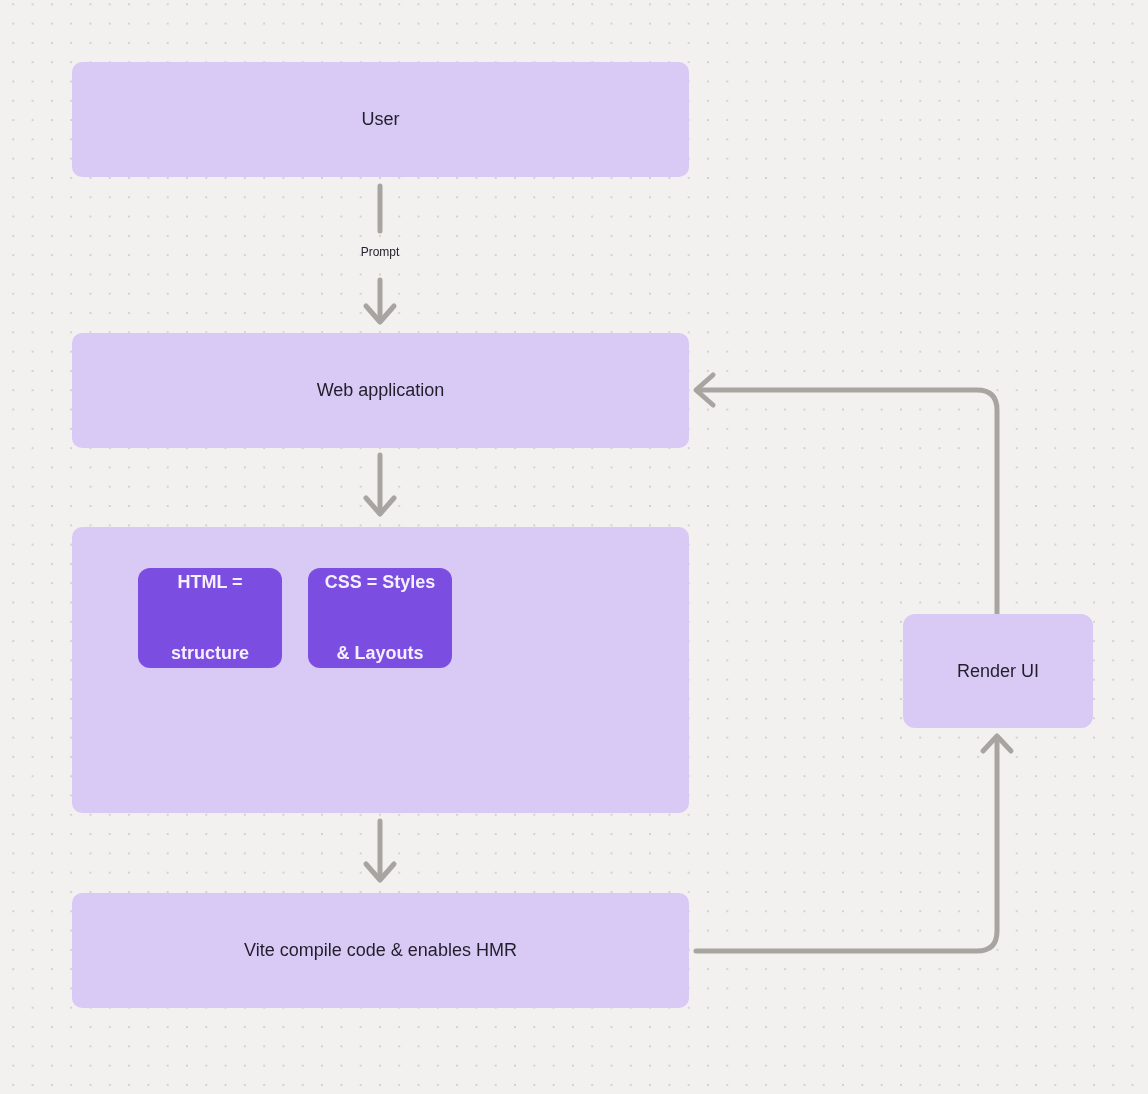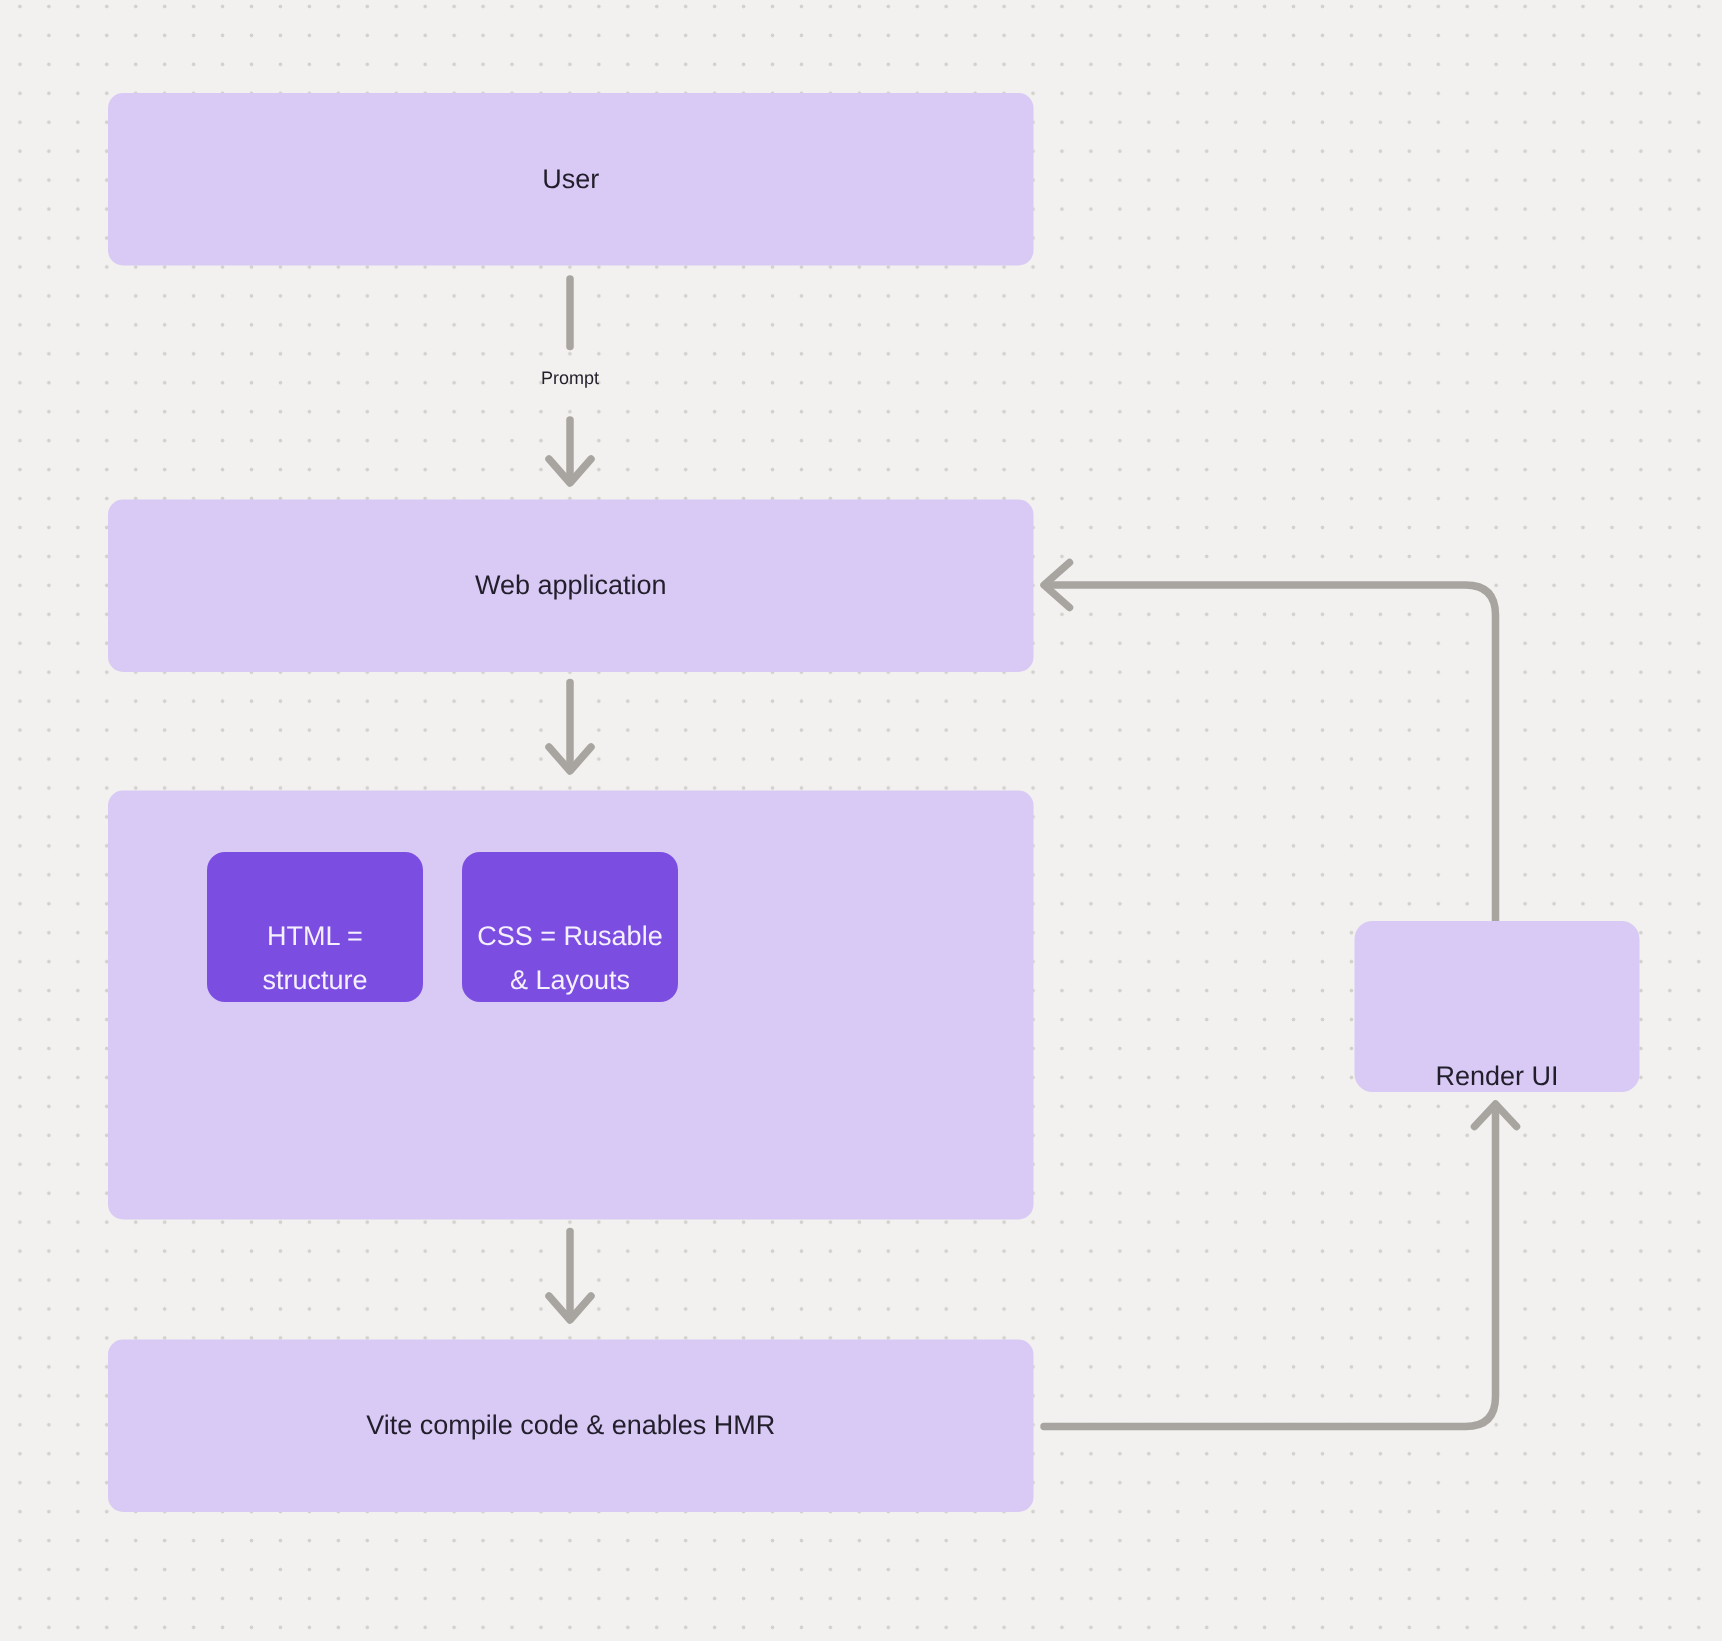--- a/index.html
+++ b/index.html
@@ -48,35 +48,35 @@
     justify-content: center;
     color: var(--ink);
     font-size: 18px;
     font-weight: 500;
     text-align: center;
   }
   #n-user    { left: 72px;  top: 62px;  width: 617px; height: 115px; }
   #n-webapp  { left: 72px;  top: 333px; width: 617px; height: 115px; text-align: right; }
   #n-group   { left: 72px;  top: 527px; width: 617px; height: 286px; display: block; }
   #n-vite    { left: 72px;  top: 893px; width: 617px; height: 115px; }
-  #n-render  { left: 903px; top: 614px; width: 190px; height: 114px; border-radius: 12px; align-items: flex-end; }
+  #n-render  { left: 903px; top: 614px; width: 190px; height: 114px; border-radius: 12px; }
   .card {
     position: absolute;
     top: 41px;
     width: 144px;
     height: 100px;
     background: var(--card-fill);
     border-radius: 12px;
     color: var(--card-ink);
     display: flex;
     flex-direction: column;
     align-items: center;
-    justify-content: flex-end;
+    justify-content: space-between;
     font-size: 18px;
-    font-weight: 400;
+    font-weight: 700;
     line-height: 29px;
     text-align: center;
   }
   #card-html { left: 66px; }
   #card-css  { left: 236px; }
   #card-js   { left: 406px; }
   .group-caption {
     position: absolute;
     left: 0;
     top: 192px;
@@ -135,21 +135,21 @@
   <div class="node" id="n-webapp">
     <span>Web application</span>
   </div>
 
   <div class="node" id="n-group">
     <div class="card" id="card-html">
       <span>HTML =</span>
       <span>structure</span>
     </div>
     <div class="card" id="card-css">
-      <span>CSS = Rusable</span>
+      <span>CSS = Styles</span>
       <span>&amp; Layouts</span>
     </div>
   </div>
 
   <div class="node" id="n-vite">
     <span>Vite compile code &amp; enables HMR</span>
   </div>
 
   <div class="node" id="n-render">
     <span>Render UI</span>

